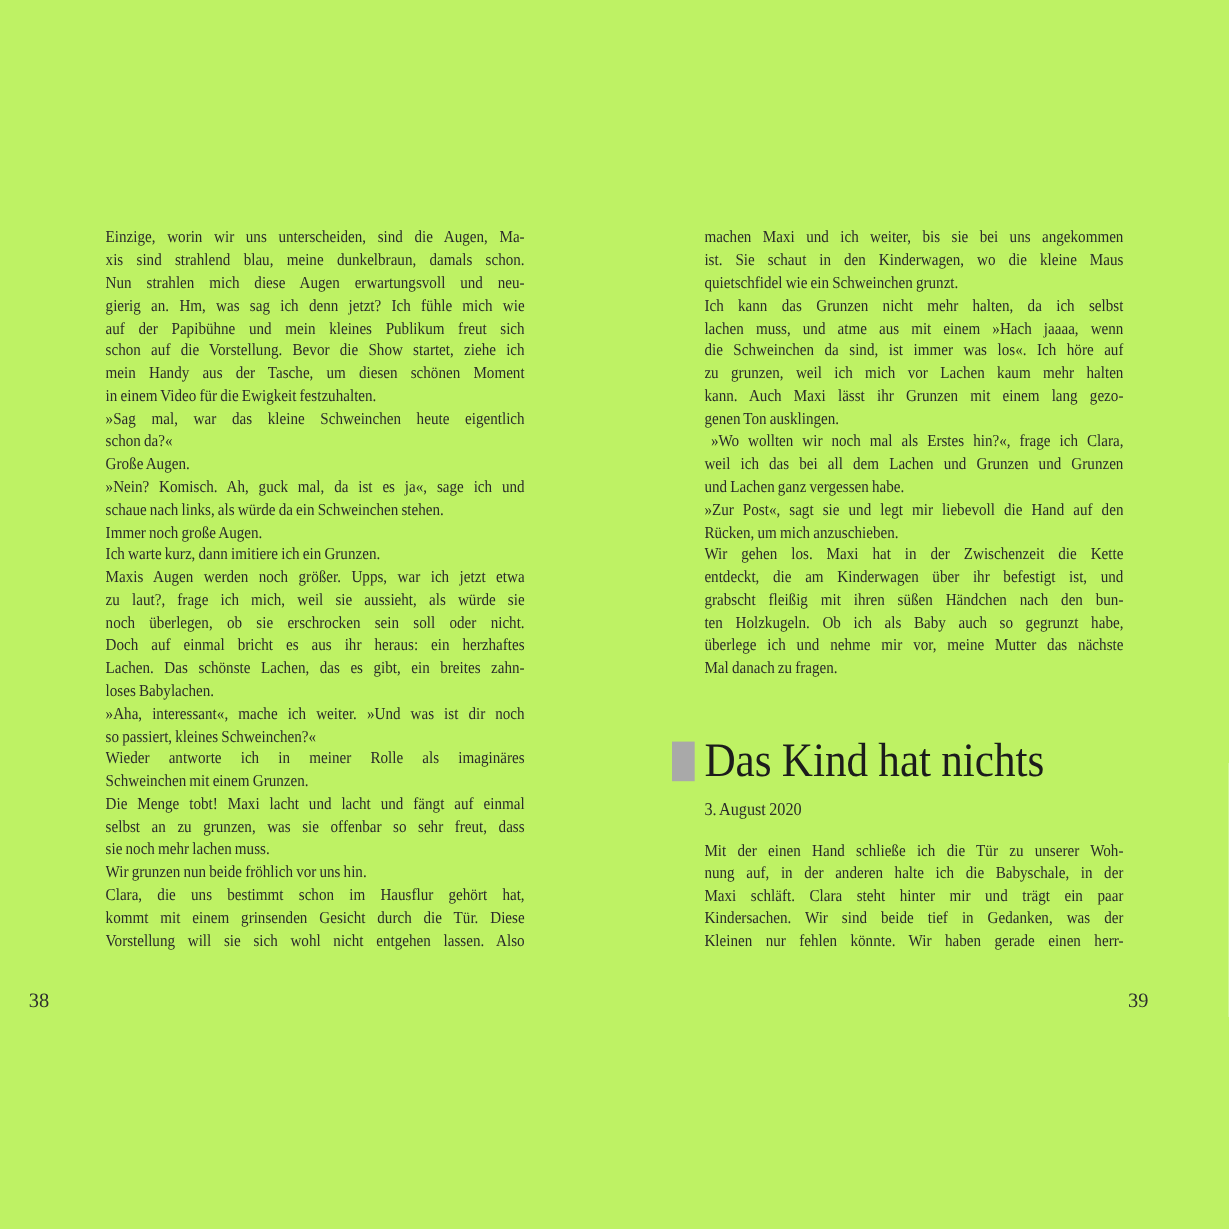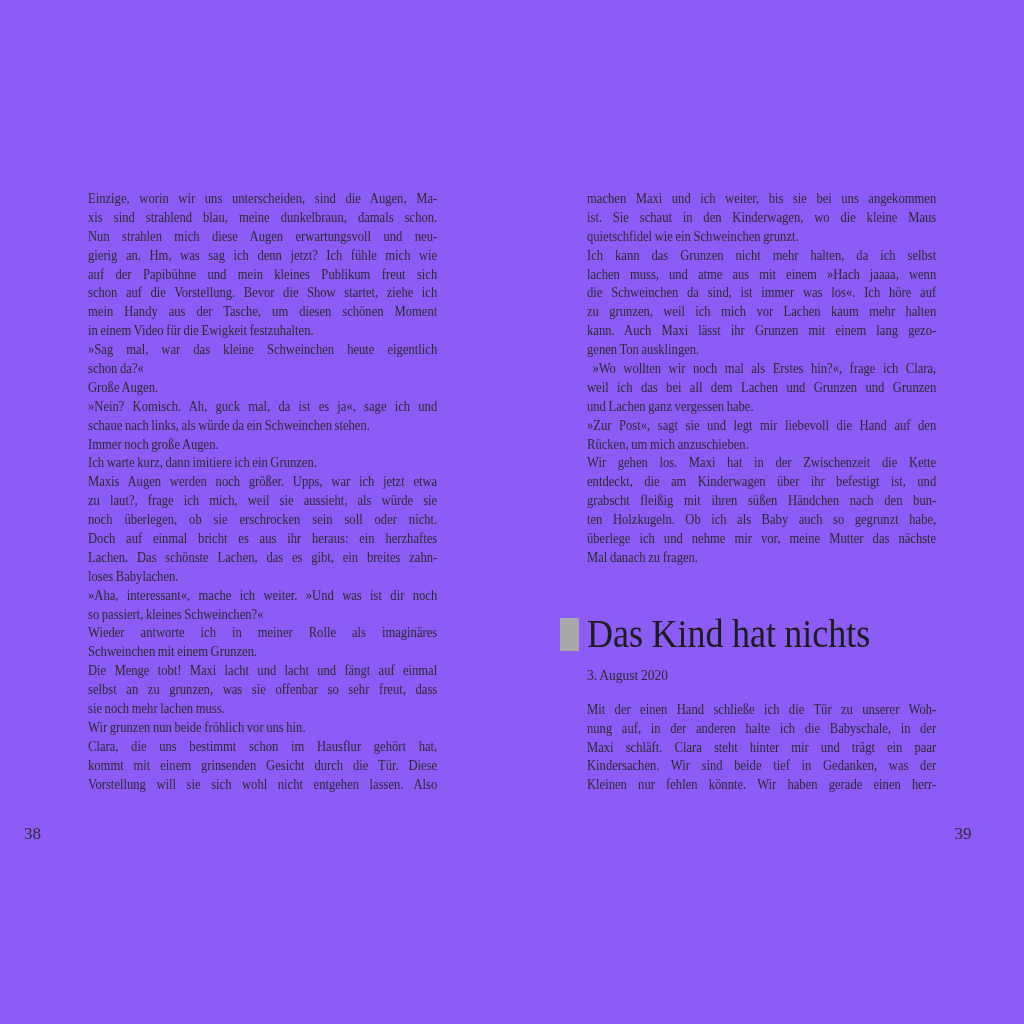--- a/index.html
+++ b/index.html
@@ -2,21 +2,21 @@
 <html><head>
 <meta charset="utf-8">
 <style>
   html, body { margin: 0; padding: 0; }
   body {
     width: 1024px; height: 1024px;
     background: #ffffff;
     font-family: "Liberation Serif", serif;
     overflow: hidden;
   }
-  .spread { position: relative; width: 1024px; height: 1024px; background: #8b5cf6; }
+  .spread { position: relative; width: 1024px; height: 1024px; background: #bef264; }
 
   .textcol {
     position: absolute;
     top: 190px;
     width: 388px;
     transform: scaleX(0.9);
     transform-origin: 0 0;
     color: #2b2b2b;
     font-size: 14px;
     line-height: 18.9px;
@@ -65,21 +65,21 @@
   .after-chapter { margin-top: 16px; }
 
   .page-num {
     position: absolute;
     top: 824px;
     font-size: 17px;
     color: #2e2e2e;
     font-variant-numeric: oldstyle-nums;
   }
   .page-num.left  { left: 24px; }
-  .page-num.right { left: 940px; width: 46px; text-align: center; }
+  .page-num.right { left: 940px; width: 46px; text-align: left; }
 </style>
 </head>
 <body>
 
 <div class="spread">
 
   <div class="textcol left">
       <div class="line">Einzige, worin wir uns unterscheiden, sind die Augen, Ma-</div>
       <div class="line">xis sind strahlend blau, meine dunkelbraun, damals schon.</div>
       <div class="line">Nun strahlen mich diese Augen erwartungsvoll und neu-</div>

